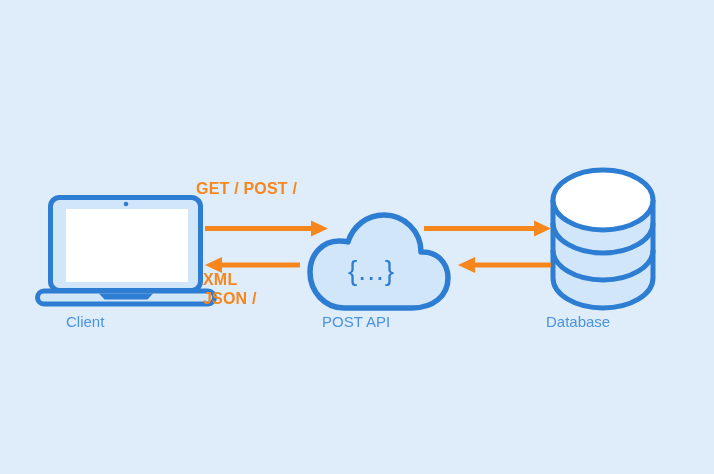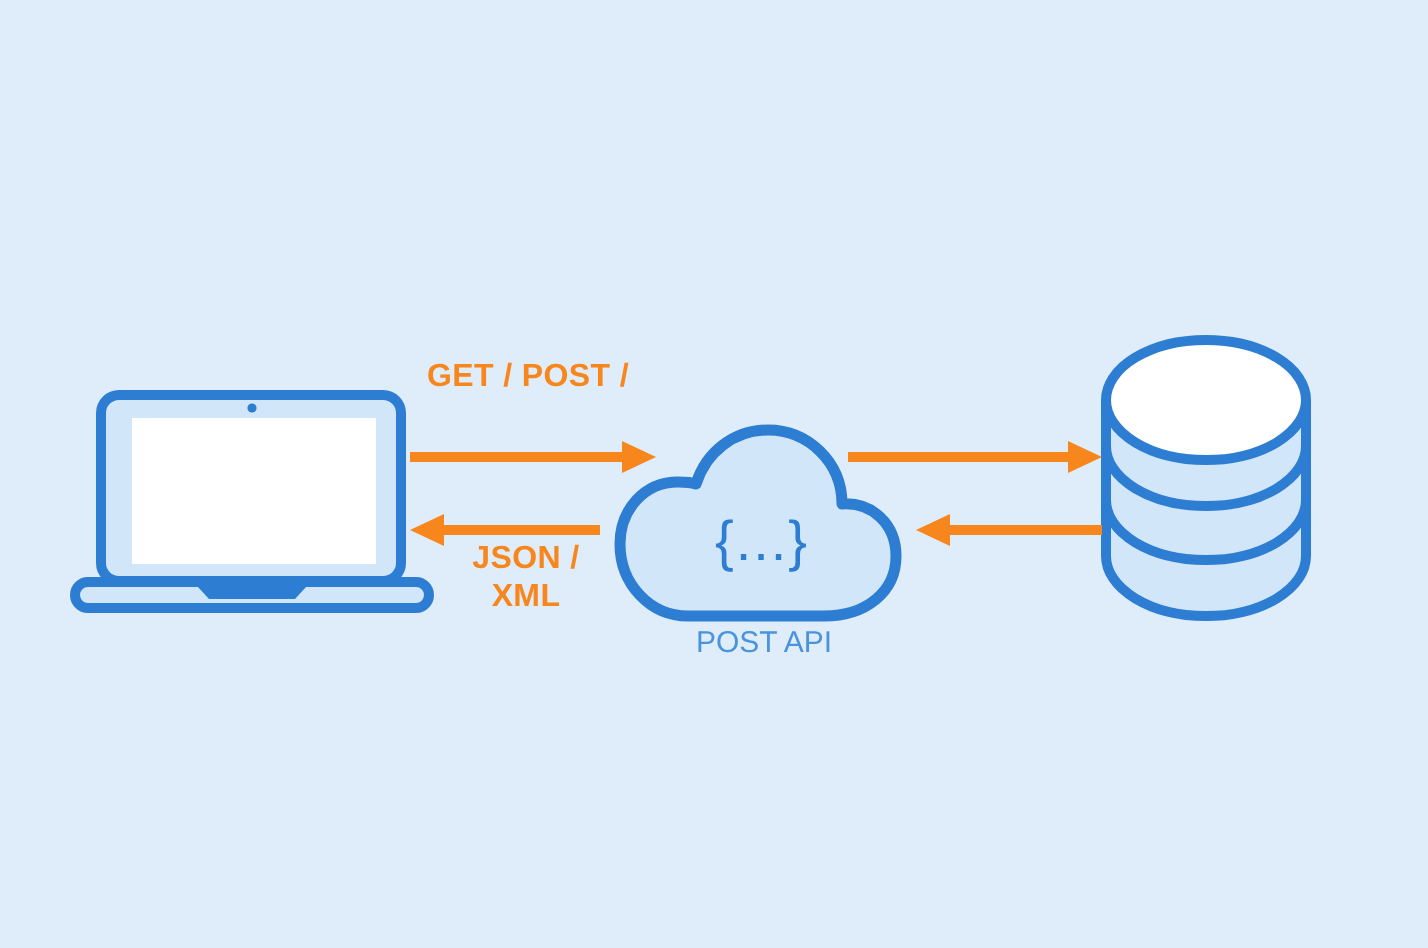--- a/index.html
+++ b/index.html
@@ -19,21 +19,21 @@
   .canvas{position:relative;width:714px;height:474px;}
   .canvas svg{position:absolute;left:0;top:0;}
 
   .node-shape{fill:var(--fill-light-blue);stroke:var(--stroke-blue);}
   .white-face{fill:var(--white);stroke:var(--stroke-blue);}
   .solid-blue{fill:var(--stroke-blue);stroke:none;}
   .arc-line{fill:none;stroke:var(--stroke-blue);}
   .arrow-line{stroke:var(--arrow-orange);stroke-width:5;fill:none;}
   .arrow-head{fill:var(--arrow-orange);stroke:none;}
 
-  .txt{position:absolute;text-align:center;}
+  .txt{position:absolute;}
   .edge-label{
     color:var(--arrow-orange);
     font-weight:bold;font-size:16px;line-height:19px;
     letter-spacing:.2px;
   }
   .node-label{
     color:var(--label-blue);
     font-size:15px;line-height:18px;font-weight:400;
   }
   .braces{
@@ -91,21 +91,23 @@
       <line class="arrow-line" x1="551" y1="265" x2="474" y2="265"></line>
       <polygon class="arrow-head" points="475,257 458,265 475,273"></polygon>
     </g>
   </svg>
 
   <div class="txt edge-label" style="left:196px;top:179px;width:136px;">
     <div>GET / POST /</div>
   </div>
 
   <div class="txt edge-label" style="left:203px;top:270px;width:120px;">
+    <div>XML</div>
     <div>JSON /</div>
-    <div>XML</div>
   </div>
 
   <div class="txt braces" style="left:348px;top:257px;width:66px;">{...}</div>
 
+  <div class="txt node-label" style="left:66px;top:313px;width:120px;">Client</div>
   <div class="txt node-label" style="left:322px;top:313px;width:120px;">POST API</div>
+  <div class="txt node-label" style="left:546px;top:313px;width:120px;">Database</div>
 
 </div>
 
 </body></html>

